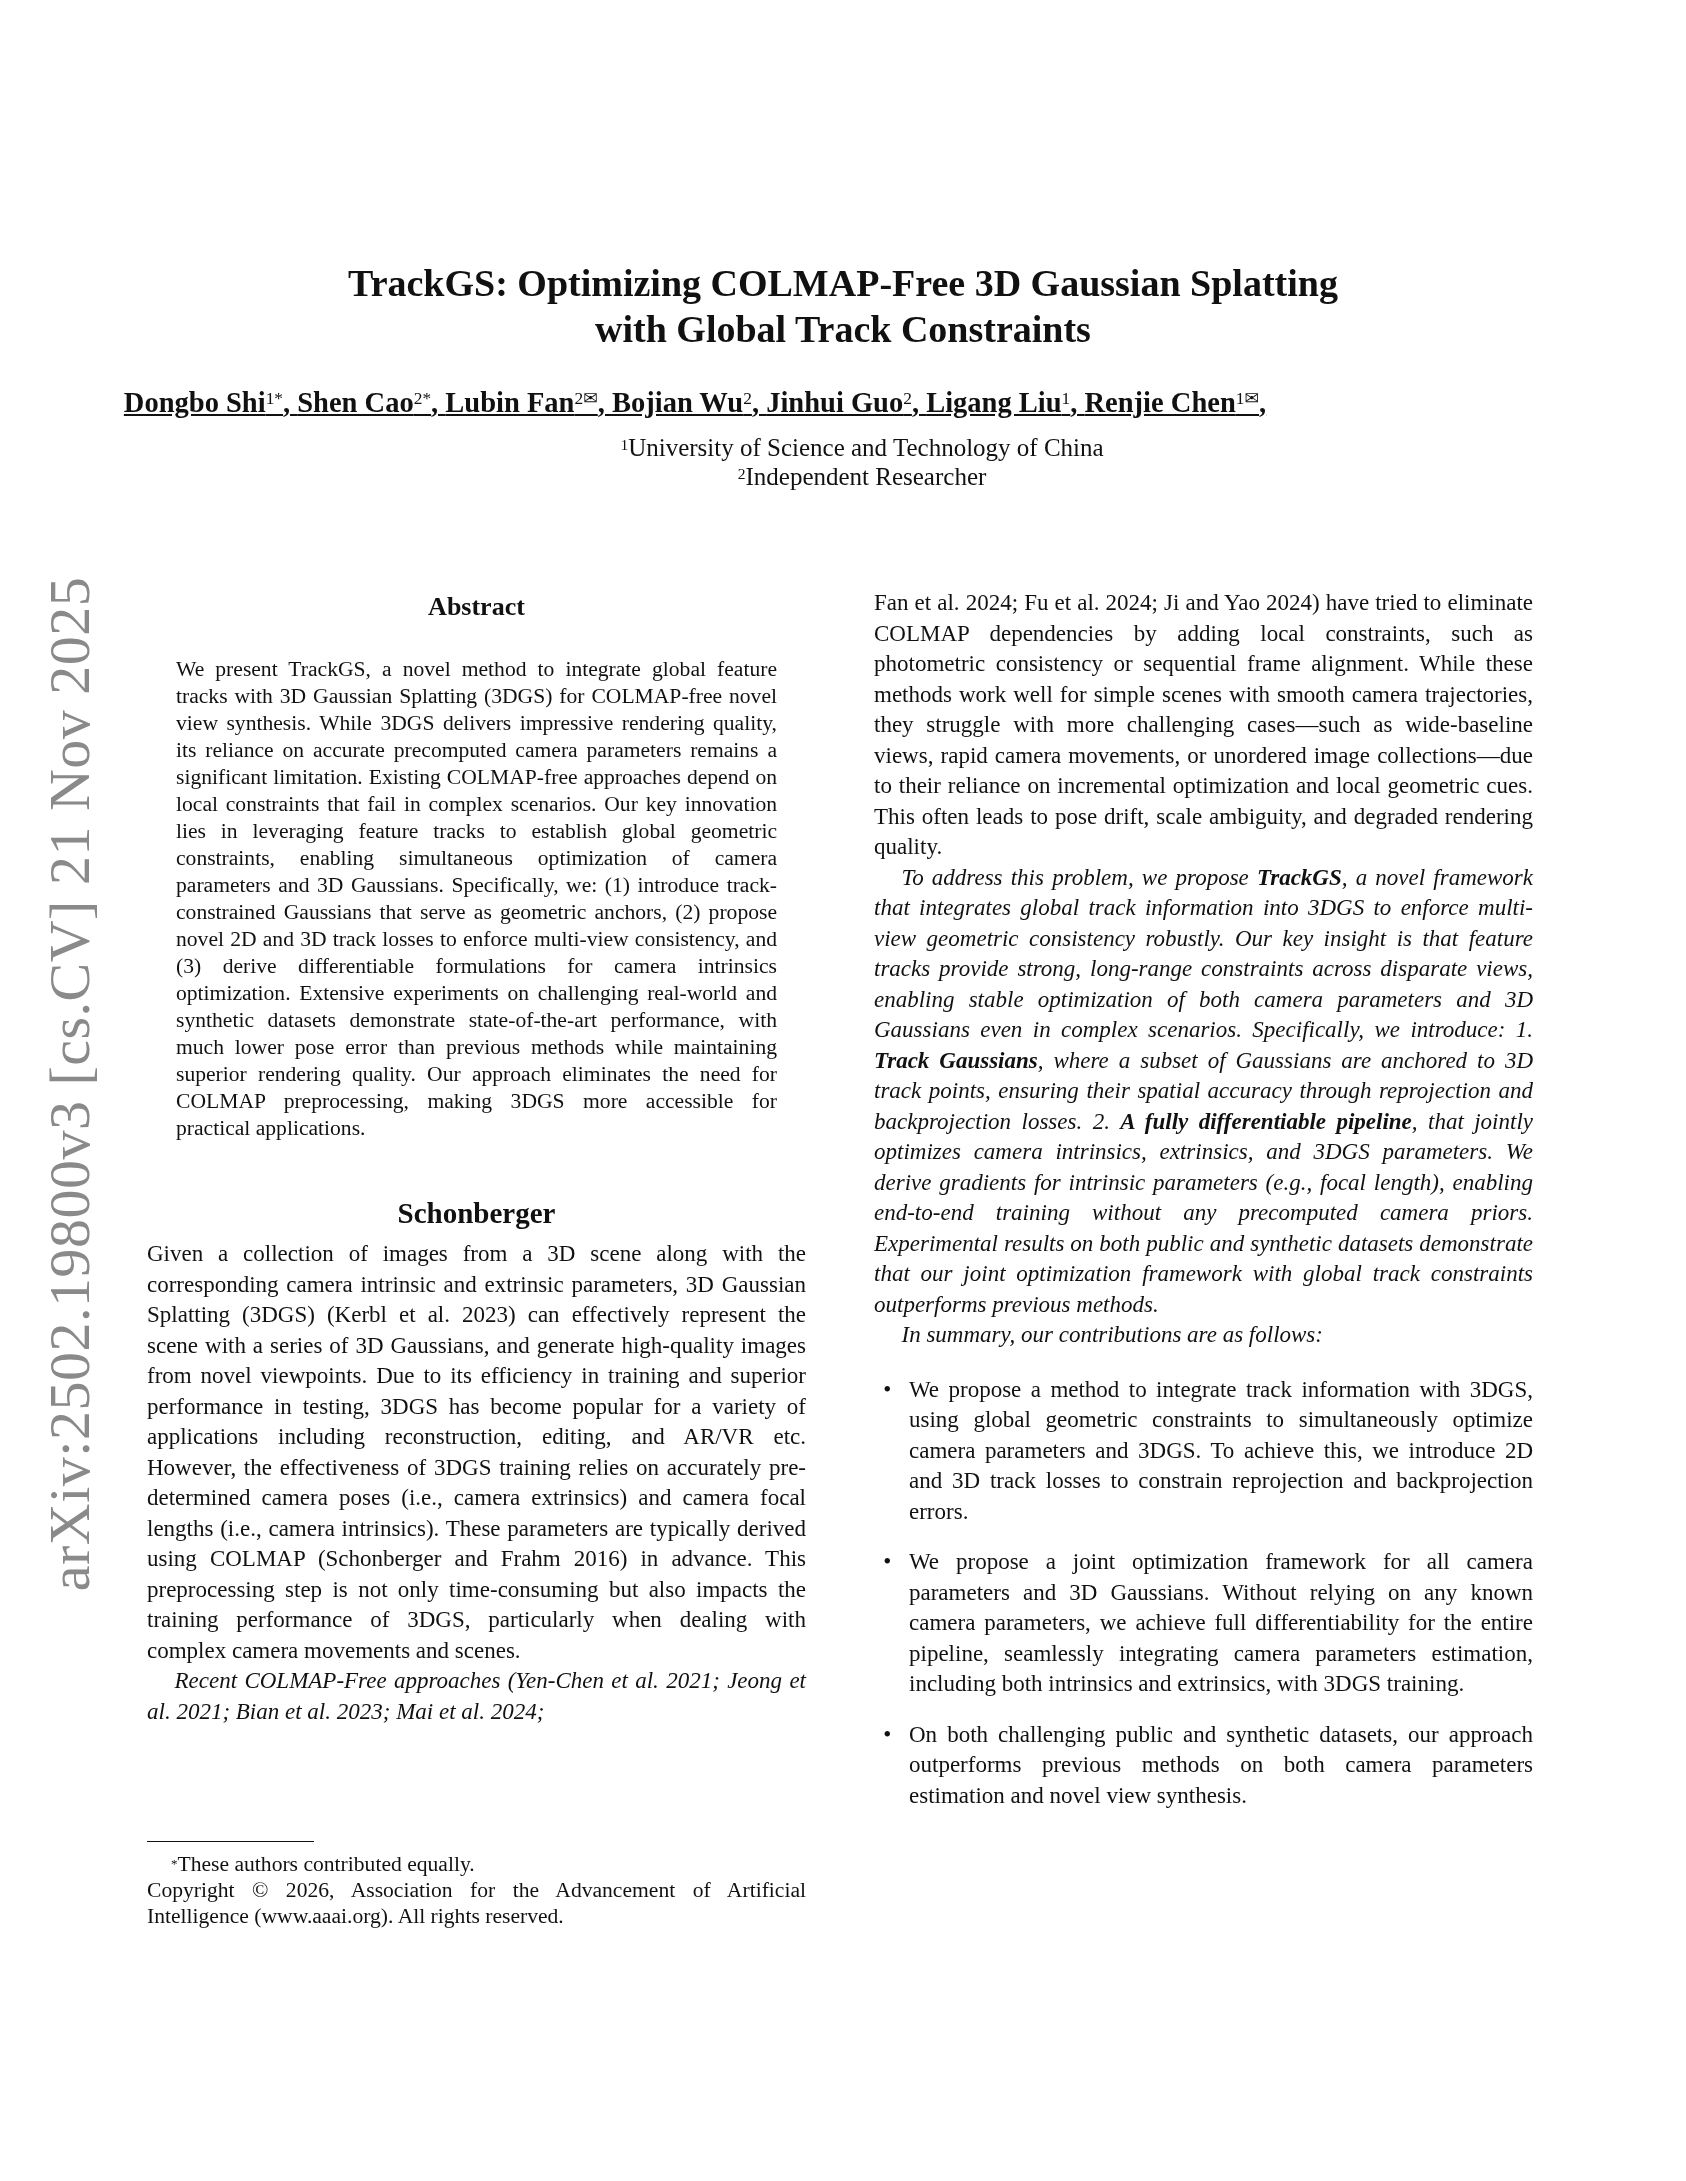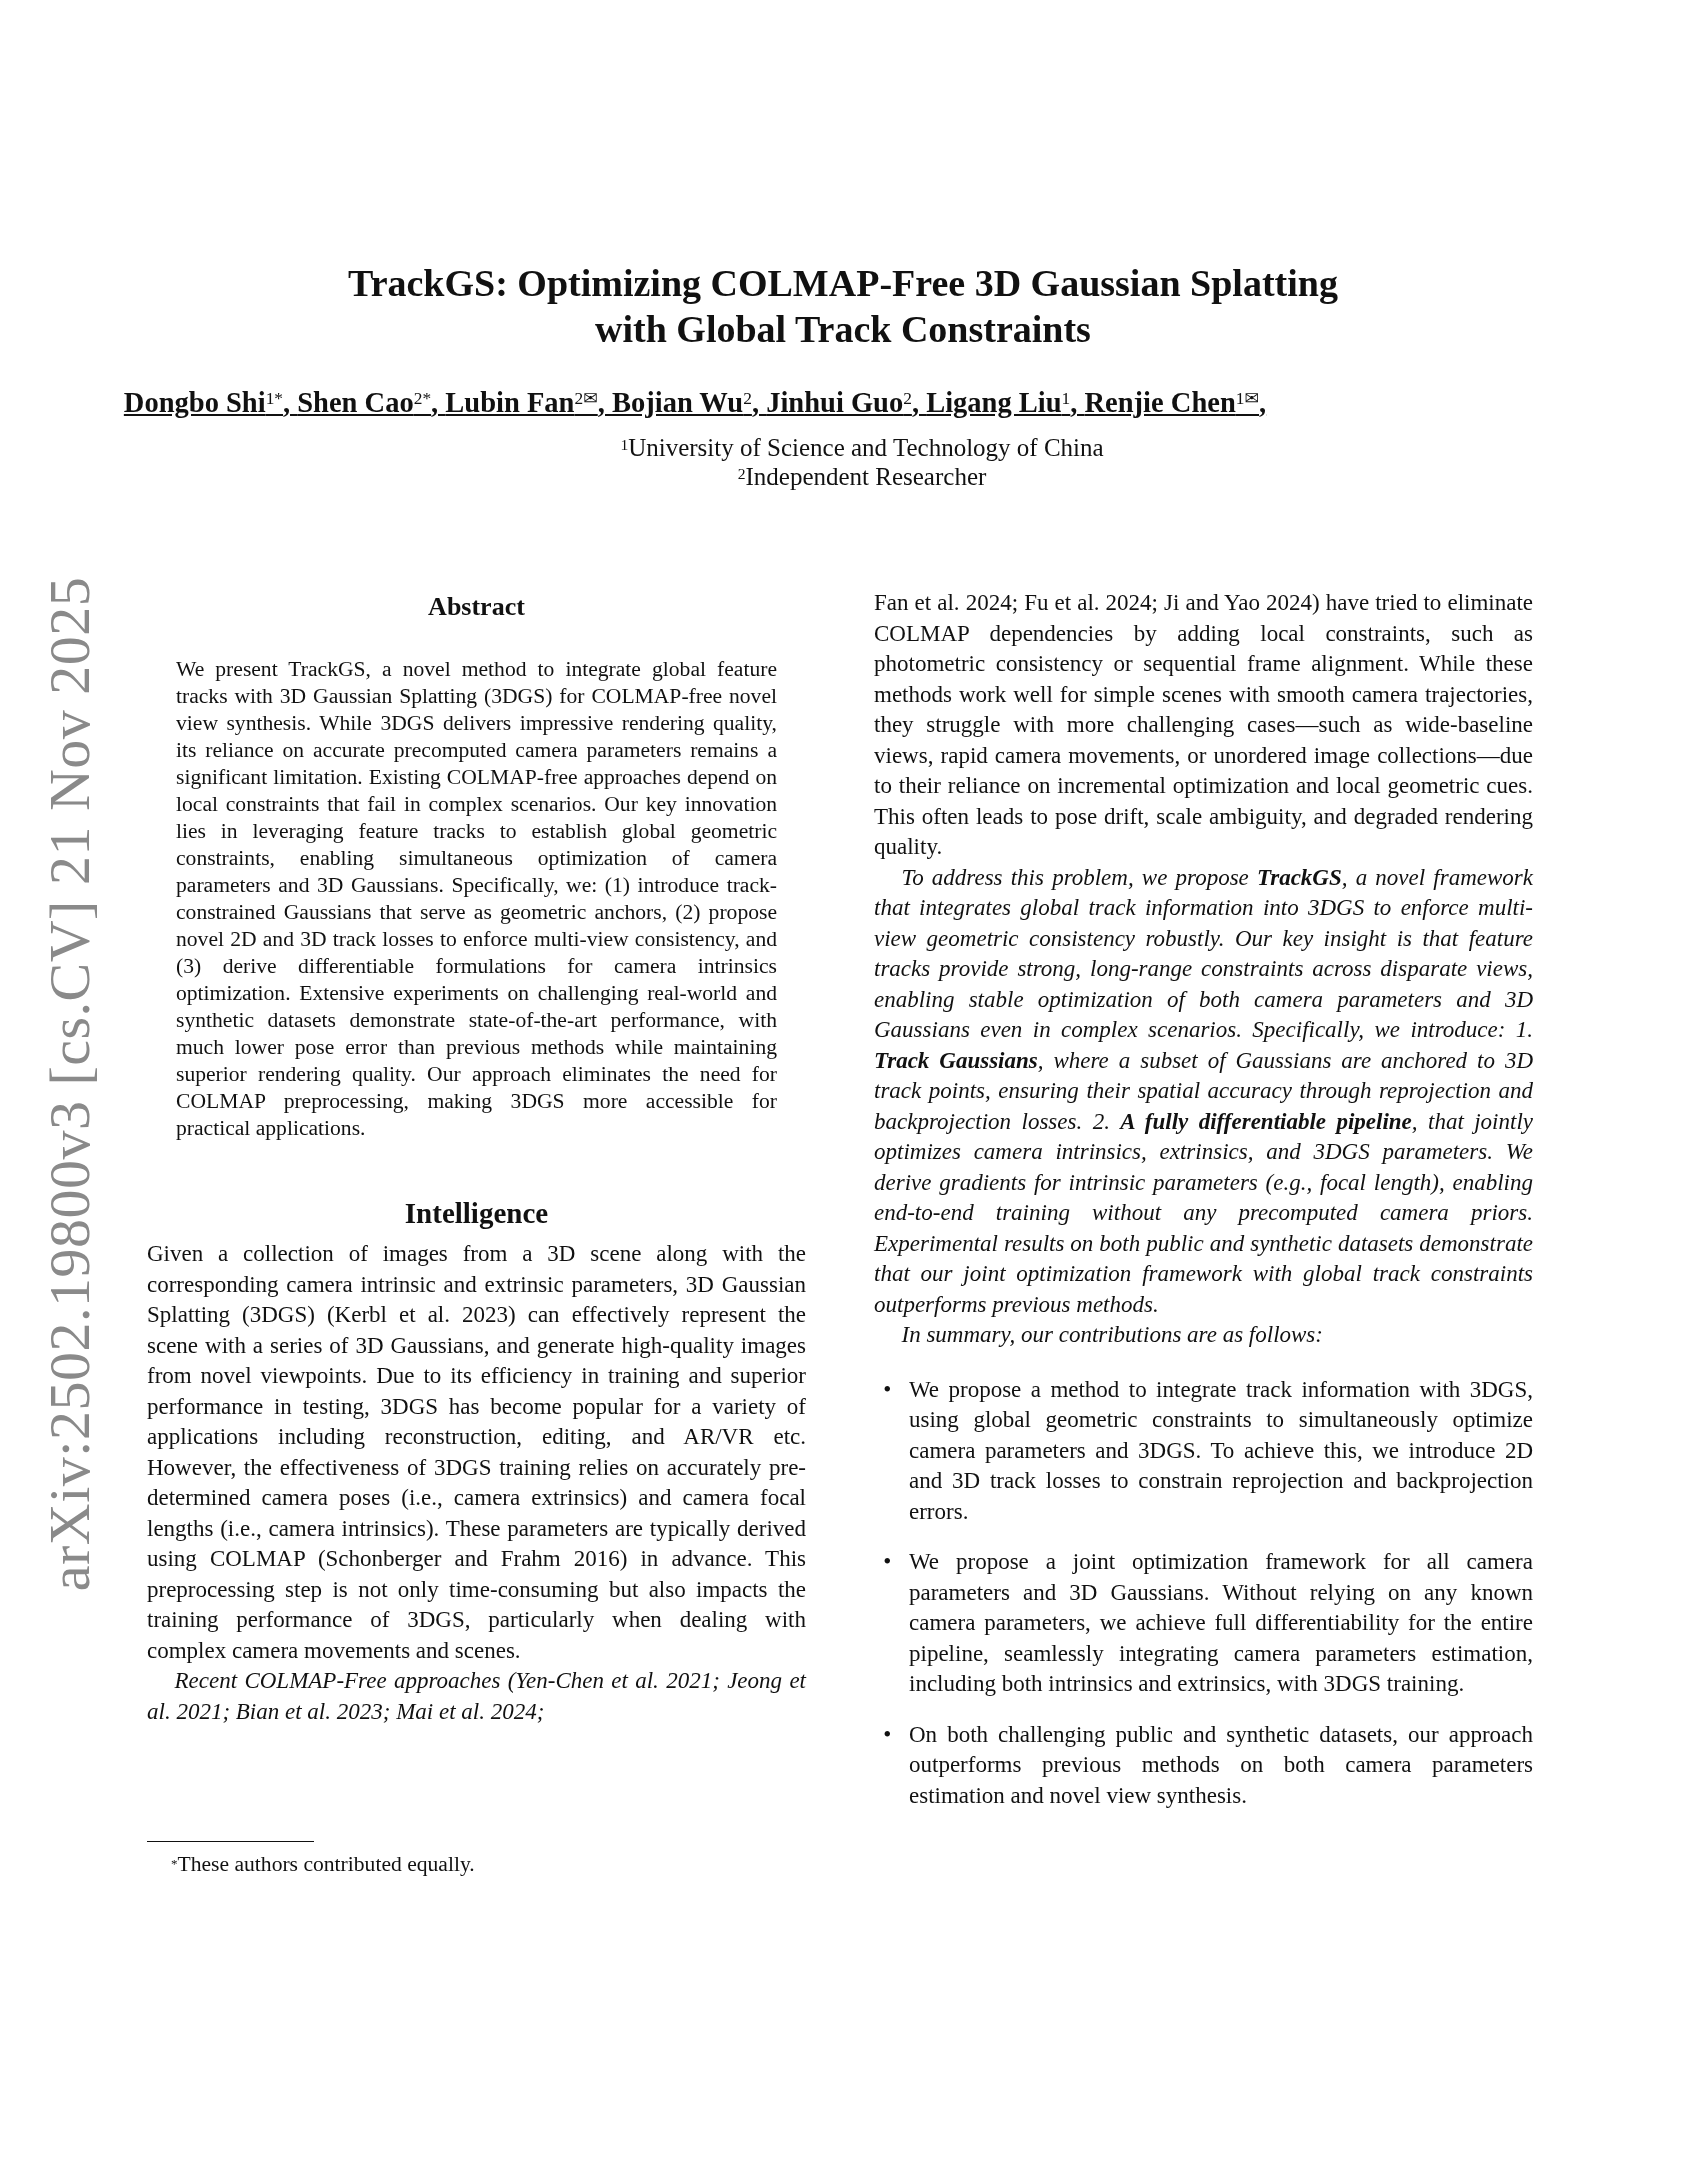--- a/index.html
+++ b/index.html
@@ -60,28 +60,29 @@
 
 <div class="affils">
   <div><sup>1</sup><span>University of Science and Technology of China</span></div>
   <div><sup>2</sup><span>Independent Researcher</span></div>
 </div>
 
 <div class="col left">
   <div class="section-heading abs-heading">Abstract</div>
   <p class="abstract">We present TrackGS, a novel method to integrate global feature tracks with 3D Gaussian Splatting (3DGS) for COLMAP-free novel view synthesis. While 3DGS delivers impressive rendering quality, its reliance on accurate precomputed camera parameters remains a significant limitation. Existing COLMAP-free approaches depend on local constraints that fail in complex scenarios. Our key innovation lies in leveraging feature tracks to establish global geometric constraints, enabling simultaneous optimization of camera parameters and 3D Gaussians. Specifically, we: (1) introduce track-constrained Gaussians that serve as geometric anchors, (2) propose novel 2D and 3D track losses to enforce multi-view consistency, and (3) derive differentiable formulations for camera intrinsics optimization. Extensive experiments on challenging real-world and synthetic datasets demonstrate state-of-the-art performance, with much lower pose error than previous methods while maintaining superior rendering quality. Our approach eliminates the need for COLMAP preprocessing, making 3DGS more accessible for practical applications.</p>
 
-  <div class="section-heading intro-heading">Intelligence</div>
+  <div class="section-heading intro-heading">Schonberger</div>
   <p>Given a collection of images from a 3D scene along with the corresponding camera intrinsic and extrinsic parameters, 3D Gaussian Splatting (3DGS) (Kerbl et al. 2023) can effectively represent the scene with a series of 3D Gaussians, and generate high-quality images from novel viewpoints. Due to its efficiency in training and superior performance in testing, 3DGS has become popular for a variety of applications including reconstruction, editing, and AR/VR etc. However, the effectiveness of 3DGS training relies on accurately pre-determined camera poses (i.e., camera extrinsics) and camera focal lengths (i.e., camera intrinsics). These parameters are typically derived using COLMAP (Schonberger and Frahm 2016) in advance. This preprocessing step is not only time-consuming but also impacts the training performance of 3DGS, particularly when dealing with complex camera movements and scenes.</p>
   <p class="indent">Recent COLMAP-Free approaches (Yen-Chen et al. 2021; Jeong et al. 2021; Bian et al. 2023; Mai et al. 2024;</p>
 </div>
 
 <div class="footnotes">
   <div class="rule"></div>
   <div class="fn1"><sup>*</sup><span>These authors contributed equally.</span></div>
+  <div class="copy">Copyright © 2026, Association for the Advancement of Artificial Intelligence (www.aaai.org). All rights reserved.</div>
 </div>
 
 <div class="col right">
   <p>Fan et al. 2024; Fu et al. 2024; Ji and Yao 2024) have tried to eliminate COLMAP dependencies by adding local constraints, such as photometric consistency or sequential frame alignment. While these methods work well for simple scenes with smooth camera trajectories, they struggle with more challenging cases—such as wide-baseline views, rapid camera movements, or unordered image collections—due to their reliance on incremental optimization and local geometric cues. This often leads to pose drift, scale ambiguity, and degraded rendering quality.</p>
   <p class="indent"><span>To address this problem, we propose </span><b>TrackGS</b><span>, a novel framework that integrates global track information into 3DGS to enforce multi-view geometric consistency robustly. Our key insight is that feature tracks provide strong, long-range constraints across disparate views, enabling stable optimization of both camera parameters and 3D Gaussians even in complex scenarios. Specifically, we introduce: 1. </span><b>Track Gaussians</b><span>, where a subset of Gaussians are anchored to 3D track points, ensuring their spatial accuracy through reprojection and backprojection losses. 2. </span><b>A fully differentiable pipeline</b><span>, that jointly optimizes camera intrinsics, extrinsics, and 3DGS parameters. We derive gradients for intrinsic parameters (e.g., focal length), enabling end-to-end training without any precomputed camera priors. Experimental results on both public and synthetic datasets demonstrate that our joint optimization framework with global track constraints outperforms previous methods.</span></p>
   <p class="indent">In summary, our contributions are as follows:</p>
   <ul class="bullets">
     <li><span class="bullet">•</span><span>We propose a method to integrate track information with 3DGS, using global geometric constraints to simultaneously optimize camera parameters and 3DGS. To achieve this, we introduce 2D and 3D track losses to constrain reprojection and backprojection errors.</span></li>
     <li><span class="bullet">•</span><span>We propose a joint optimization framework for all camera parameters and 3D Gaussians. Without relying on any known camera parameters, we achieve full differentiability for the entire pipeline, seamlessly integrating camera parameters estimation, including both intrinsics and extrinsics, with 3DGS training.</span></li>
     <li><span class="bullet">•</span><span>On both challenging public and synthetic datasets, our approach outperforms previous methods on both camera parameters estimation and novel view synthesis.</span></li>

